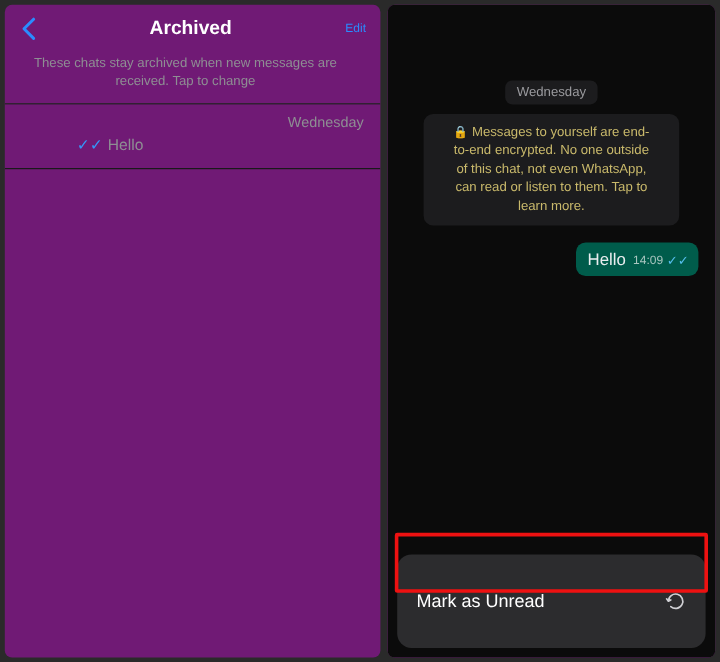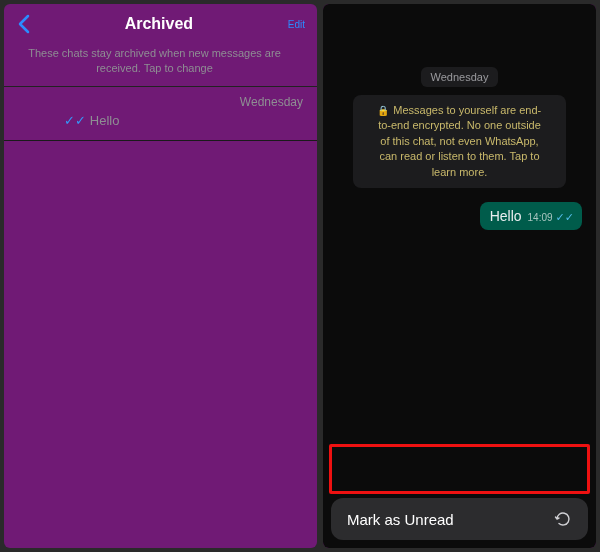--- a/index.html
+++ b/index.html
@@ -141,21 +141,21 @@
     bottom: 8px;
     background: #2c2c2e;
     border-radius: 12px;
     overflow: hidden;
     z-index: 2;
   }
   .ctx-item {
     display: flex;
     align-items: center;
     justify-content: space-between;
-    padding: 12px 16px;
+    padding: 30px 16px;
     font-size: 15px;
     border-bottom: 1px solid #3a3a3c;
   }
   .ctx-item:last-child { border-bottom: none; }
   .ctx-item.danger { color: #ff453a; }
   .ctx-icon { color: #d0d0d4; }
   .ctx-icon.danger { color: #ff453a; }
   .highlight-box {
     position: absolute;
     border: 3px solid #e11;

